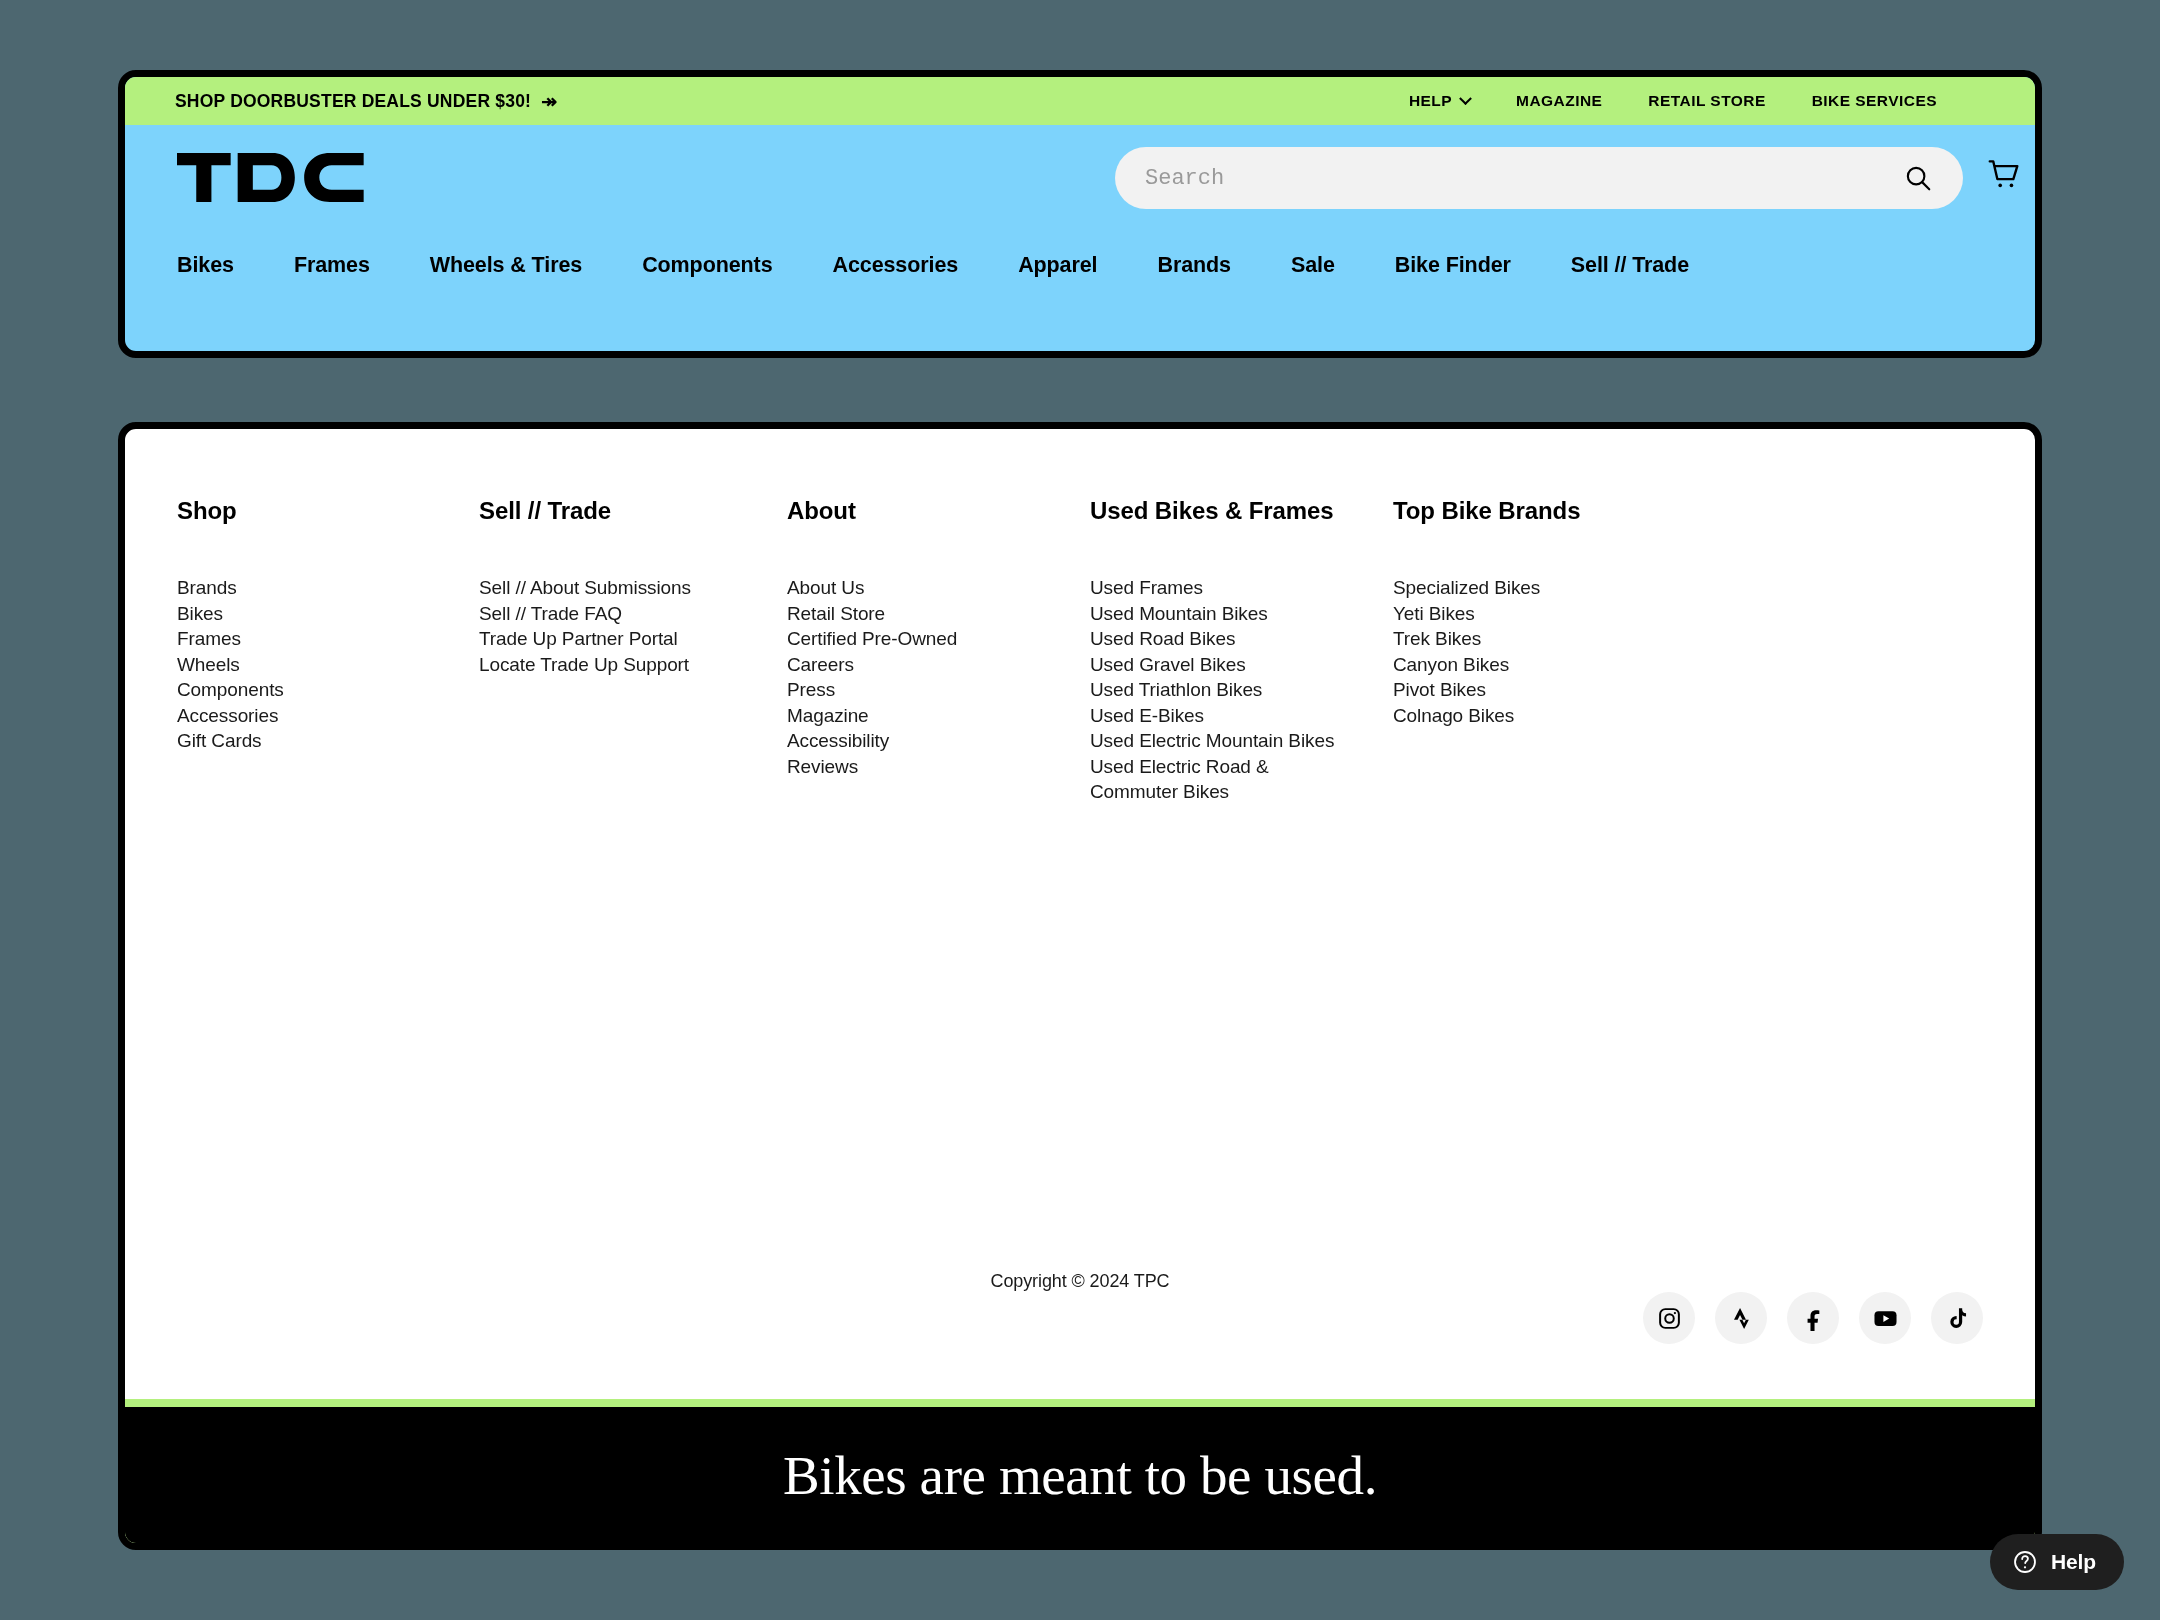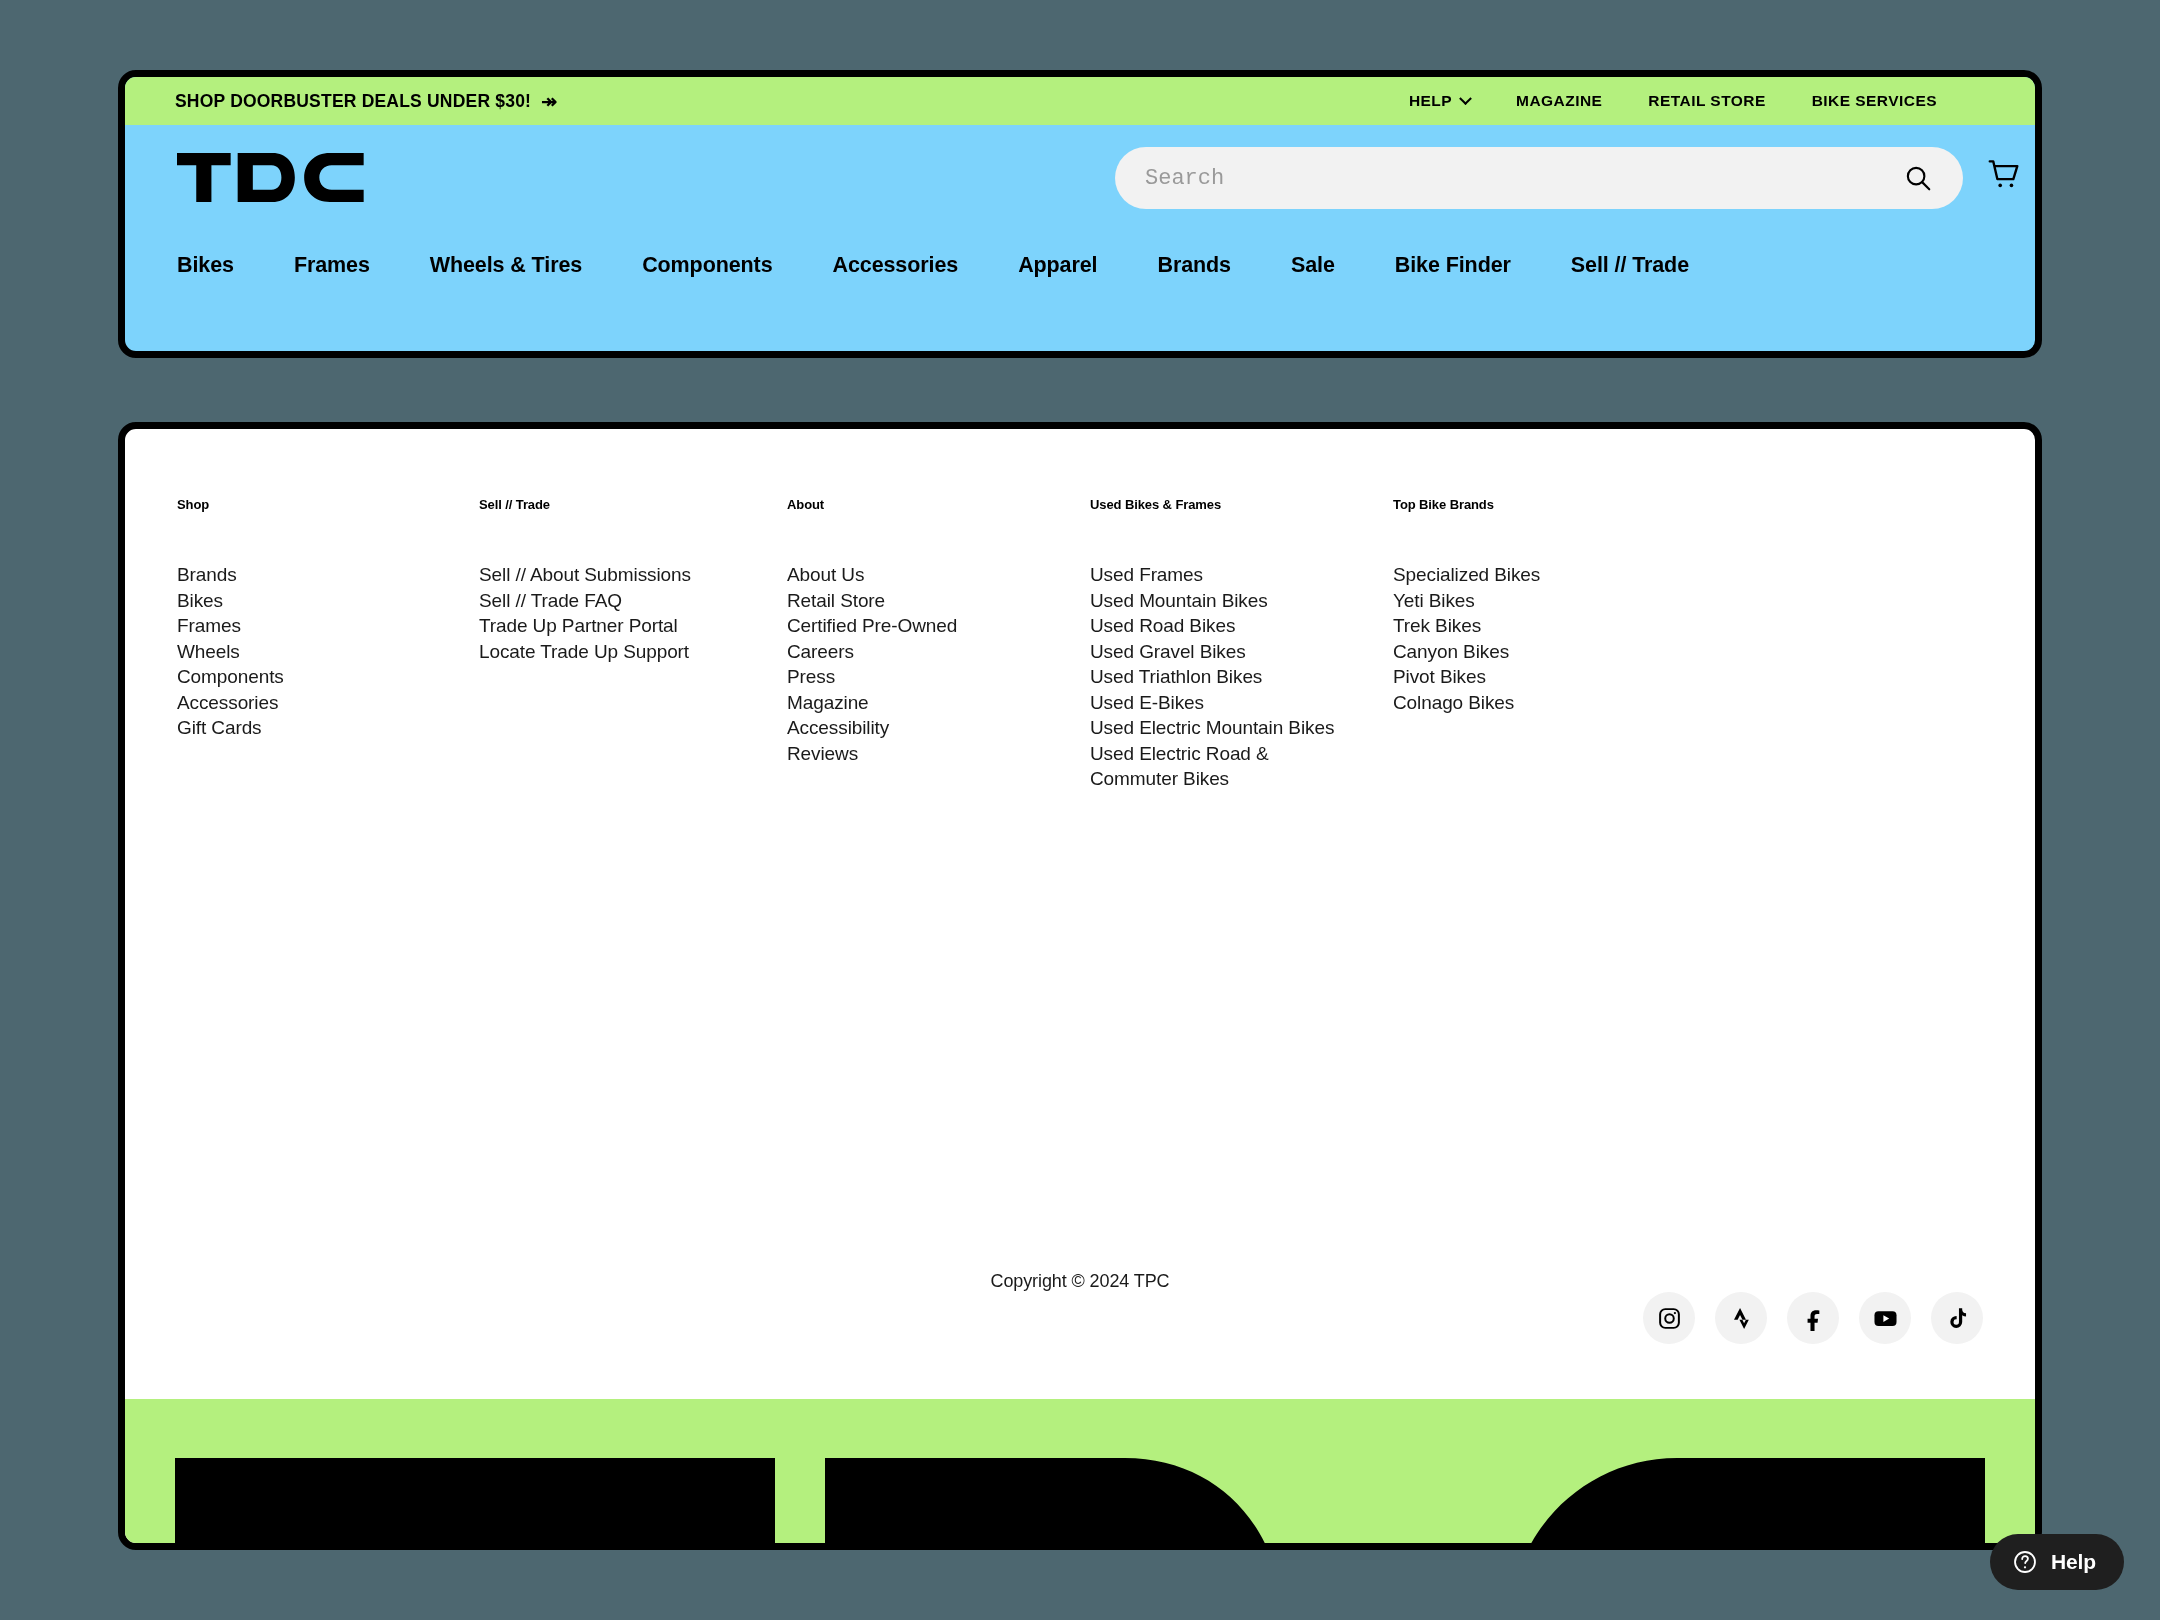--- a/index.html
+++ b/index.html
@@ -176,21 +176,21 @@
   }
   .foot-col { flex: 0 0 auto; }
   .fc-1 { width: 302px; }
   .fc-2 { width: 308px; }
   .fc-3 { width: 303px; }
   .fc-4 { width: 308px; }
   .fc-5 { width: 303px; }
   .fc-6 { width: 280px; }
 
   .foot-head {
-    font-size: 13px;
+    font-size: 24px;
     font-weight: 700;
     color: #000;
     margin-bottom: 50px;
     letter-spacing: -0.1px;
   }
   .foot-link {
     font-size: 19px;
     color: #1a1a1a;
     line-height: 25.5px;
     cursor: pointer;
@@ -466,20 +466,23 @@
       <svg class="big-logo" viewBox="0 0 1810 335" xmlns="http://www.w3.org/2000/svg">
 
         <path fill="#000" d="M0 0h600v97H352v238H247V97H0z"></path>
 
         <path fill="#000" d="M650 0h300c92 0 158 70 158 167s-66 168-158 168H790v-97h152c41 0 66-31 66-71s-25-70-66-70H755v238H650z"></path>
 
         <path fill="#000" d="M1810 0v97h-292c-39 0-70 31-70 70s31 71 70 71h292v97h-308c-92 0-167-75-167-168S1410 0 1502 0z"></path>
       </svg>
     </div>
 
+    <div class="tagline-strip">
+      <span class="tagline">Bikes are meant to be used.</span>
+    </div>
   </div>
 
   <button class="help-widget">
     <svg width="26" height="26" viewBox="0 0 24 24" fill="none" stroke="#fff" stroke-width="1.7">
       <circle cx="12" cy="12" r="9.2"></circle>
       <path d="M9.4 9.2c0-1.5 1.2-2.6 2.7-2.6s2.6 1.1 2.6 2.5c0 1.9-2.5 2-2.5 3.9" stroke-linecap="round"></path>
       <circle cx="12" cy="16.9" r="1.05" fill="#fff" stroke="none"></circle>
     </svg>
     <span class="help-label">Help</span>
   </button>

